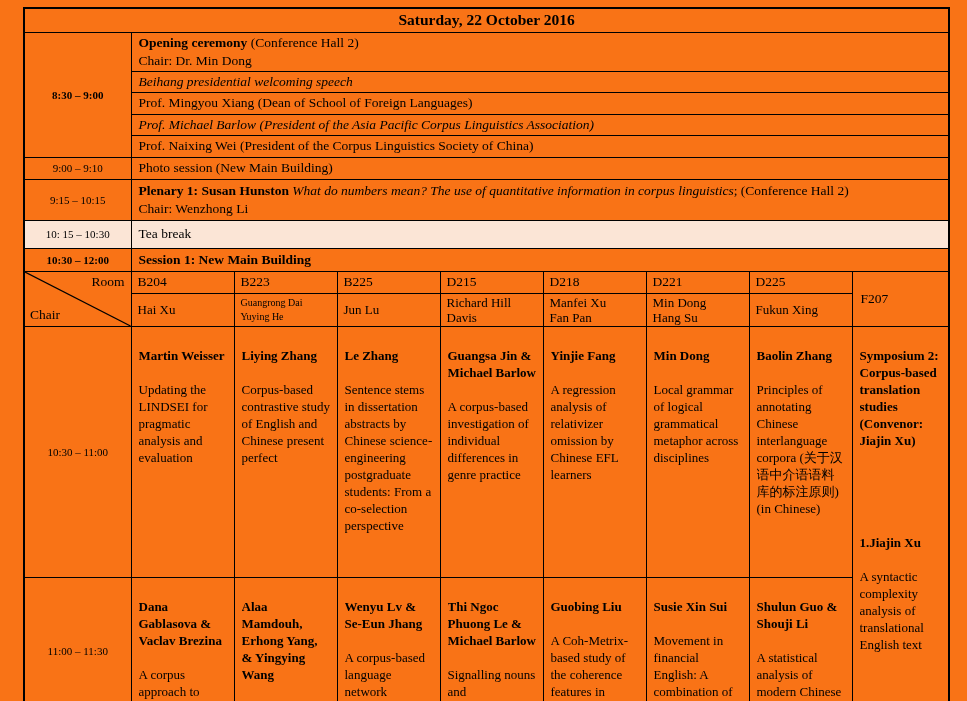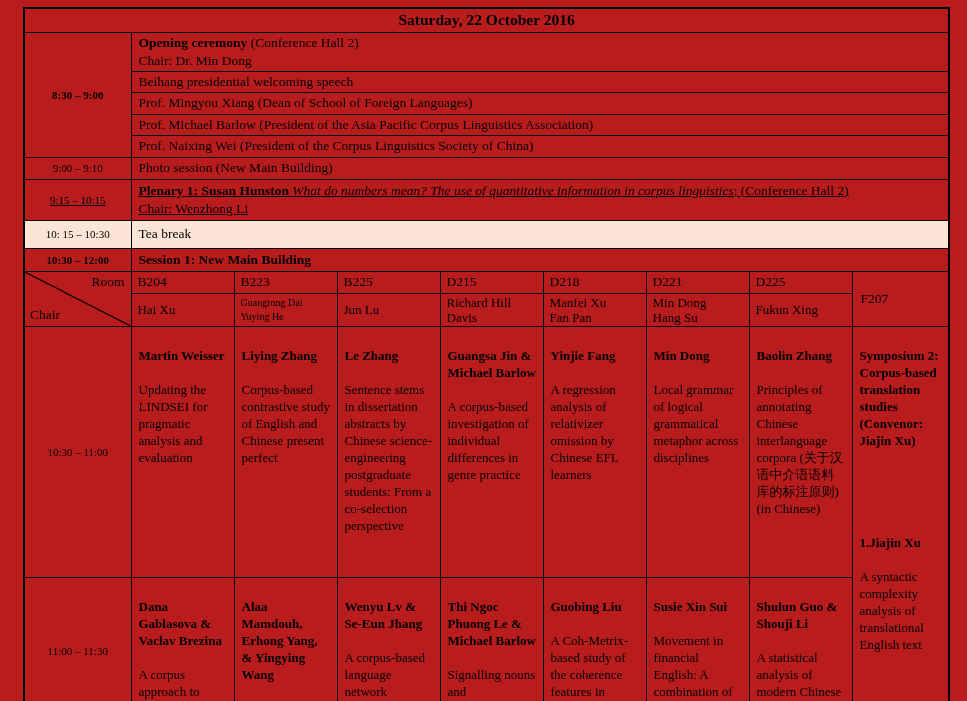--- a/index.html
+++ b/index.html
@@ -1,33 +1,33 @@
 <!DOCTYPE html>
 <html><head>
 <meta charset="utf-8">
 <style>
   * { box-sizing: border-box; margin: 0; padding: 0; }
   body { background: #ffffff; font-family: "Liberation Serif", "DejaVu Serif", serif; color: #000; }
-  .page { position: relative; width: 967px; height: 701px; background: #b91c1c; overflow: hidden; }
+  .page { position: relative; width: 967px; height: 701px; background: #f97316; overflow: hidden; }
   table.sched {
     position: absolute; left: 23px; top: 7px;
     width: 925px; table-layout: fixed;
     border-collapse: collapse;
     border: 2px solid #000;
     border-bottom-width: 3px;
   }
   td { border: 1.5px solid #000; vertical-align: middle; overflow: hidden; }
   .bold { font-weight: bold; }
   .ital { font-style: italic; }
 
   tr.r-title  { height: 24px; }
   tr.r-open   { height: 38px; }
-  tr.r-sp     { height: 21px; }
+  tr.r-sp     { height: 21px; font-style: italic; }
   tr.r-photo  { height: 22px; }
-  tr.r-plen   { height: 41px; text-decoration: underline; }
+  tr.r-plen   { height: 41px; }
   tr.r-tea    { height: 28px; }
   tr.r-sess   { height: 23px; margin-top: 20px; }
   tr.r-room   { height: 22px; }
   tr.r-chair  { height: 33px; }
   tr.r-slot1  { height: 238px; }
   tr.r-slot2  { height: 135px; }
 
   .title-cell { text-align: center; font-weight: bold; font-size: 15.5px; }
   .time-cell  { text-align: center; font-size: 11px; padding: 0 2px; }
   .desc-cell  { font-size: 13.5px; padding: 1px 2px 1px 7px; line-height: 18px; }

